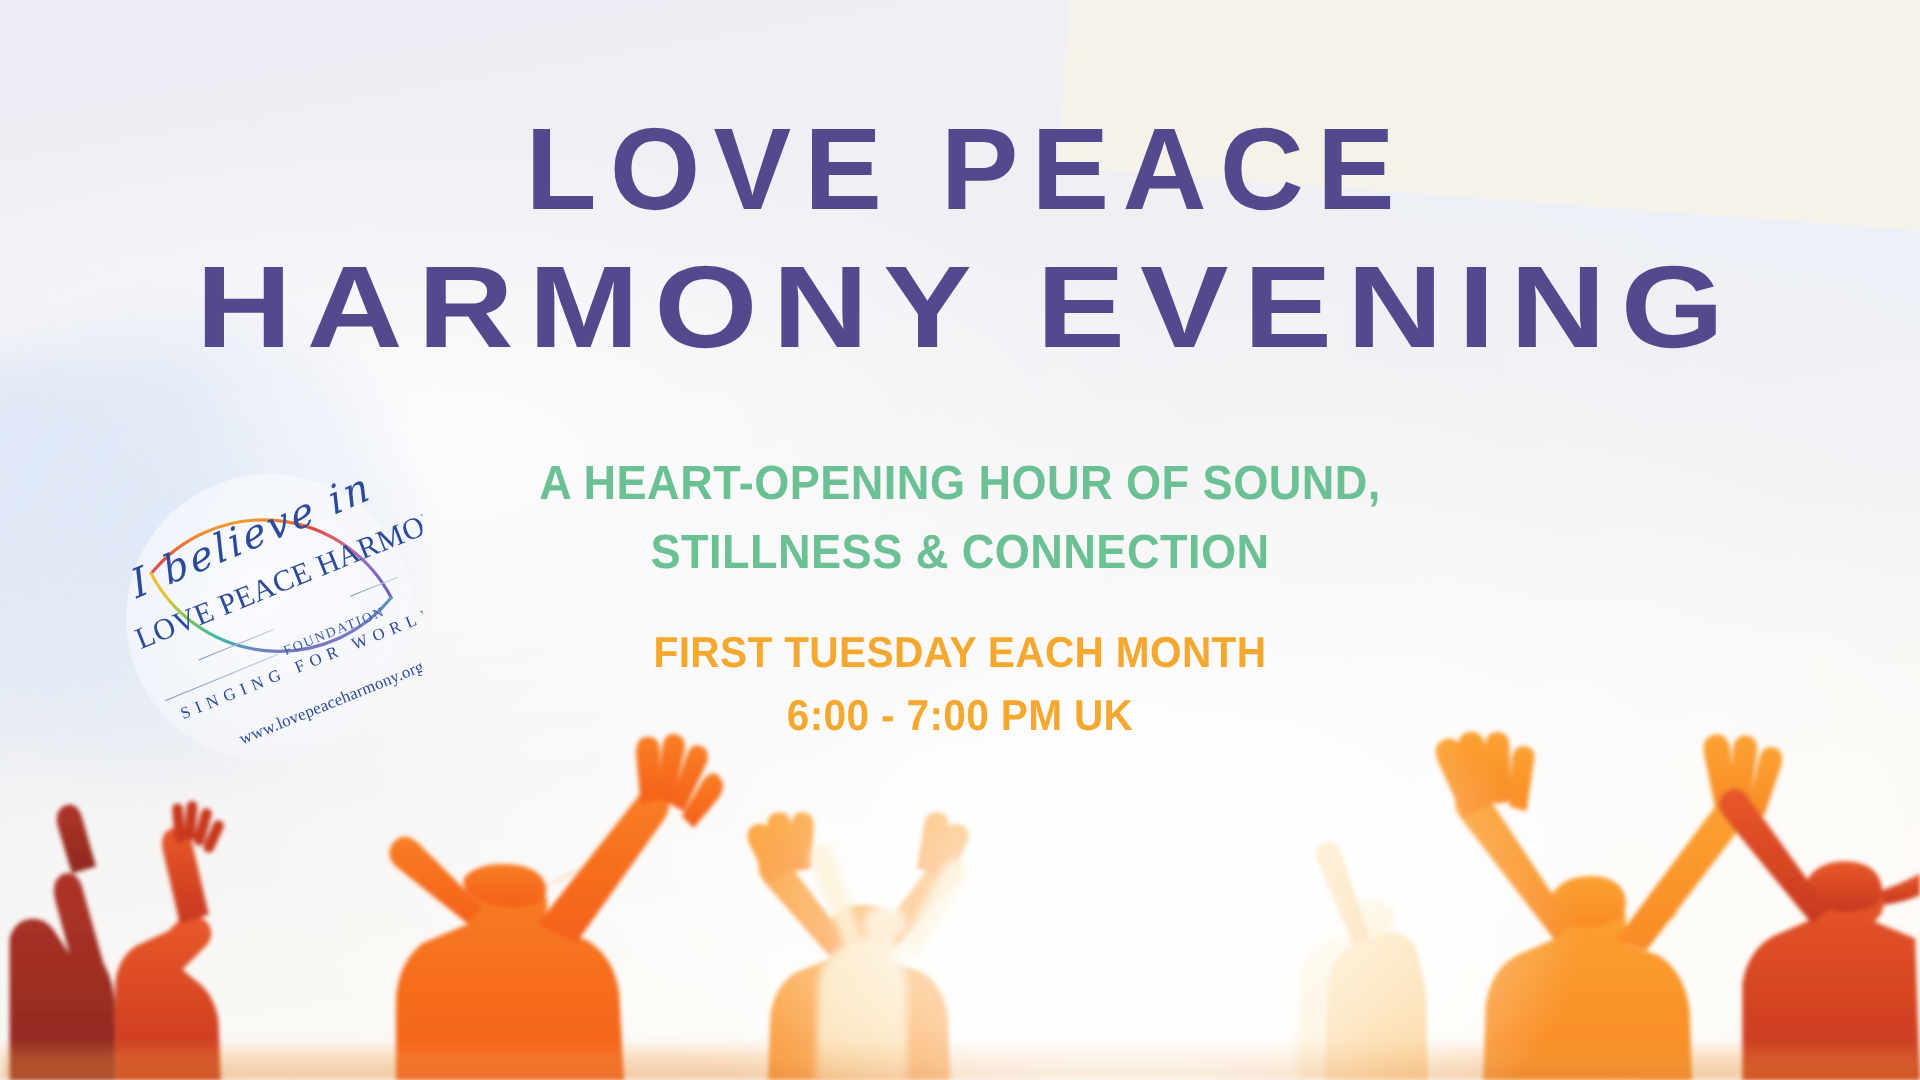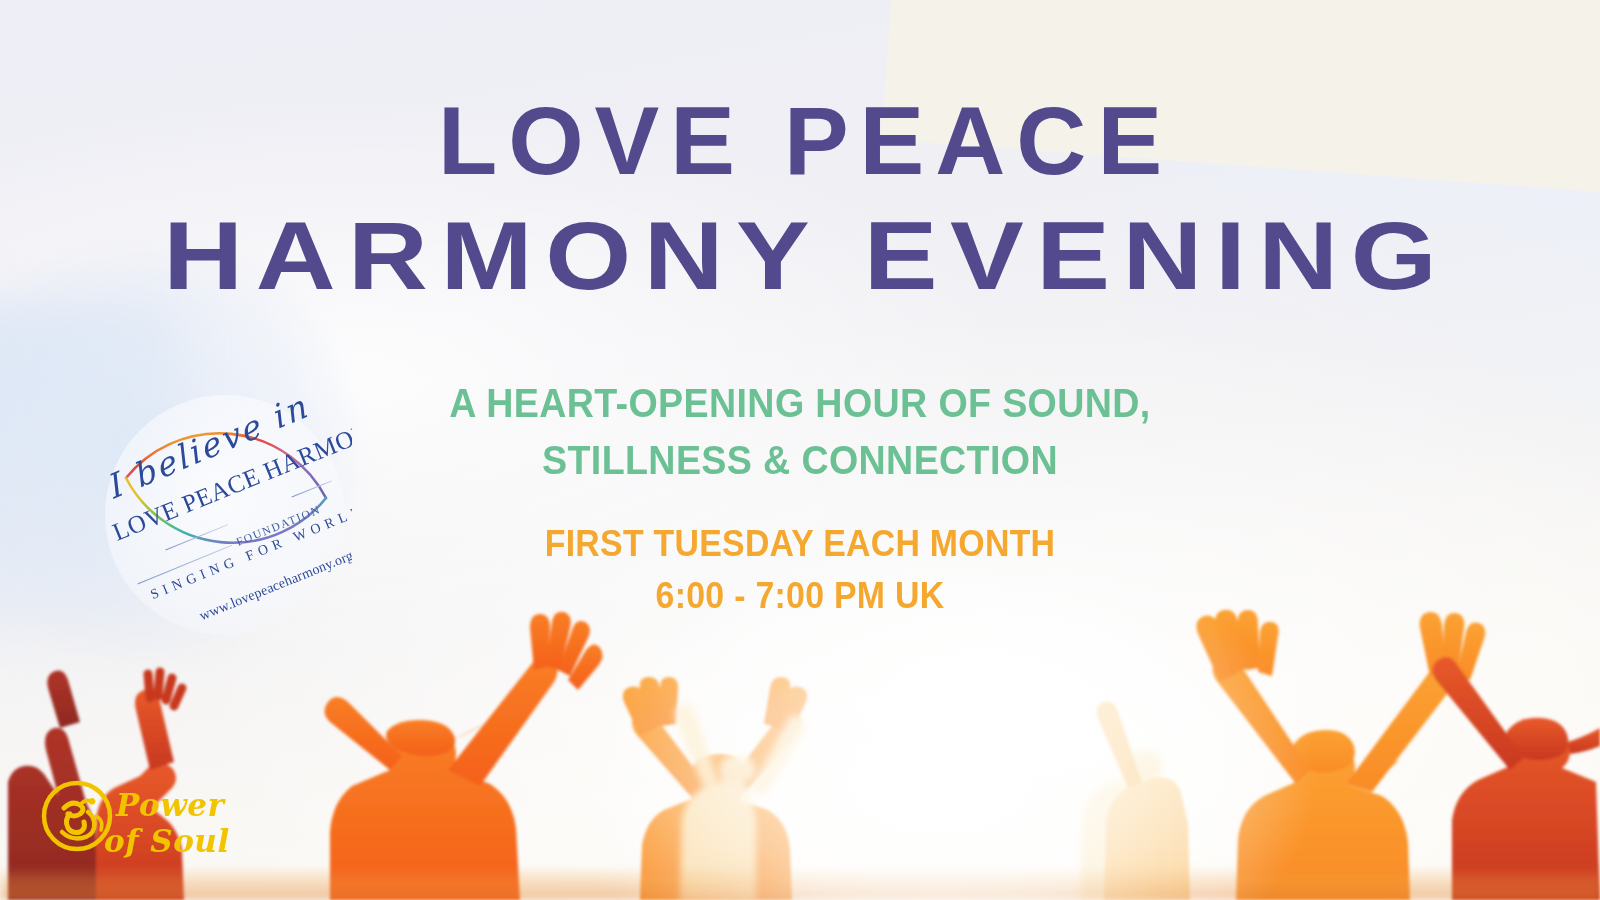--- a/index.html
+++ b/index.html
@@ -332,32 +332,14 @@
         <line x1="196" y1="122" x2="238" y2="114" stroke="url(#ruleGrad)" stroke-width="1"></line>
 
         <text x="40" y="196" font-family="'Liberation Serif', serif" font-size="14" fill="#2c4a9a" letter-spacing="5.2" transform="rotate(-11 40 196)">SINGING FOR WORLD PEACE</text>
         <line x1="28" y1="178" x2="128" y2="158" stroke="url(#ruleGrad)" stroke-width="1"></line>
 
         <text x="84" y="226" font-family="'Liberation Serif', serif" font-size="14" fill="#2c4a9a" letter-spacing="0.2" transform="rotate(-11 84 226)">www.lovepeaceharmony.org</text>
       </g>
     </svg>
   </div>
 
-  <div class="pos-logo">
-    <svg width="200" height="92" viewBox="0 0 200 92" xmlns="http://www.w3.org/2000/svg">
-
-      <g>
-        <circle cx="43" cy="44" r="33" fill="none" stroke="#f2c400" stroke-width="4.5"></circle>
-
-        <path d="M30 36 Q38 28 46 33 Q52 37 46 42 Q40 46 34 42" fill="none" stroke="#f2c400" stroke-width="5" stroke-linecap="round"></path>
-        <path d="M36 42 Q30 48 34 56 Q38 62 46 60 Q52 57 50 50" fill="none" stroke="#f2c400" stroke-width="5" stroke-linecap="round"></path>
-        <path d="M46 33 Q52 26 58 30" fill="none" stroke="#f2c400" stroke-width="4" stroke-linecap="round"></path>
-        <path d="M58 26 a3.4 3.4 0 1 0 0.1 0" fill="#f2c400"></path>
-        <path d="M54 40 Q62 46 60 56 Q58 64 48 66 Q36 68 28 60" fill="none" stroke="#f2c400" stroke-width="4.5" stroke-linecap="round"></path>
-        <path d="M62 44 Q70 48 67 58" fill="none" stroke="#f2c400" stroke-width="3.5" stroke-linecap="round"></path>
-      </g>
-
-      <text x="82" y="44" font-family="'DejaVu Serif', serif" font-style="italic" font-weight="bold" font-size="31" fill="#f2c400" letter-spacing="0.5">Power</text>
-      <text x="70" y="80" font-family="'DejaVu Serif', serif" font-style="italic" font-weight="bold" font-size="31" fill="#f2c400" letter-spacing="0.5">of Soul</text>
-    </svg>
-  </div>
 
 </div>
 
 </body></html>

